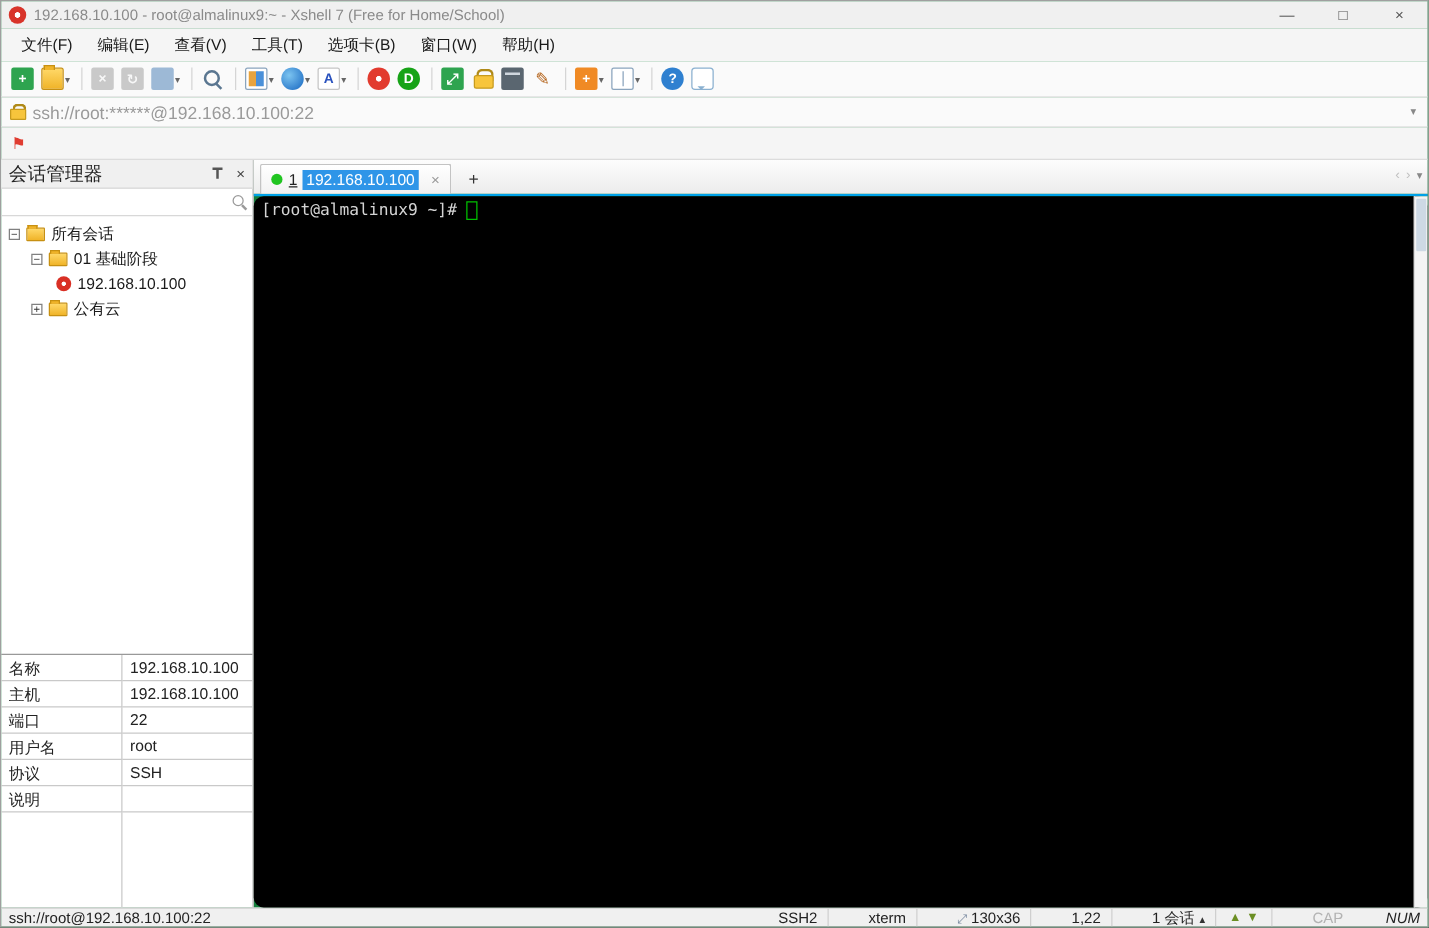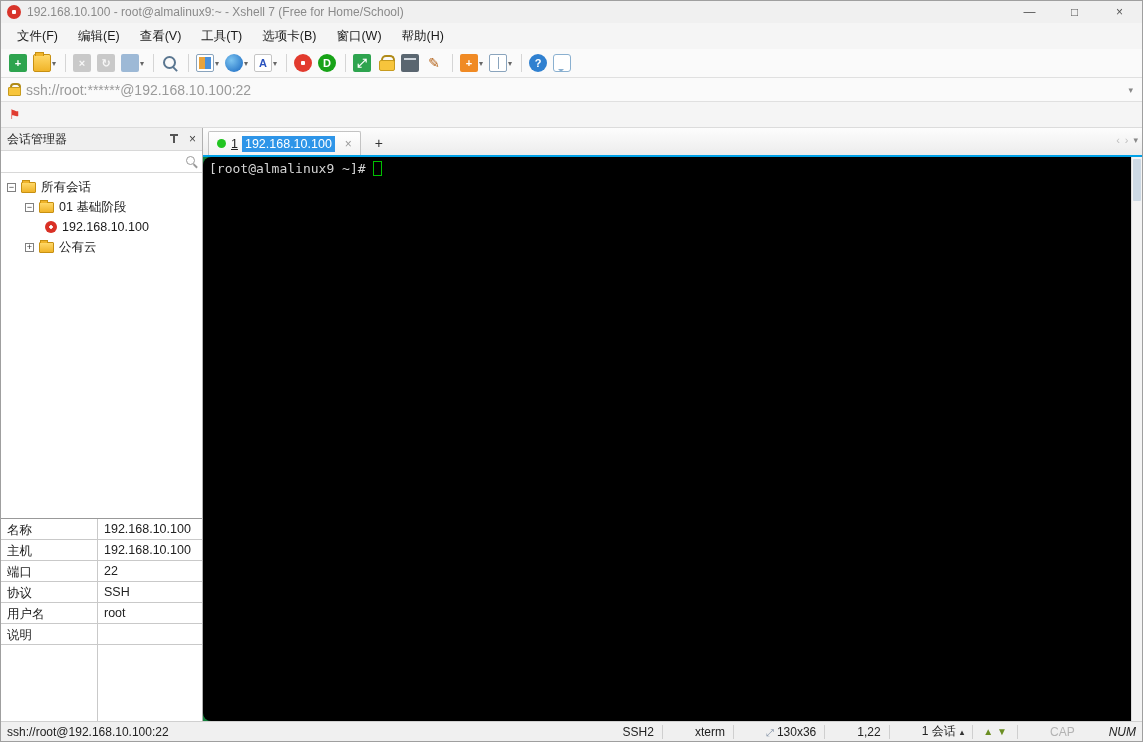--- a/index.html
+++ b/index.html
@@ -66,21 +66,21 @@
   .infobar { height:26px; display:flex; align-items:center; background:#f5f5f5; border-bottom:1px solid #dcdcdc; padding:0 8px; flex:0 0 auto; }
   .flag-icon { color:#e03c31; font-size:13px; margin-right:6px; }
   .info-text { color:#8f8f8f; font-size:12px; }
 
   
   .main { flex:1; display:flex; min-height:0; }
 
   
   .sidebar { width:202px; flex:0 0 auto; display:flex; flex-direction:column; background:#fff; border-right:1px solid #b0b0b0; }
   .sb-header { height:23px; background:#f0f0f0; display:flex; align-items:center; padding:0 6px; border-bottom:1px solid #d8d8d8; flex:0 0 auto; }
-  .sb-title { flex:1; font-size:12px; color:#222; }
+  .sb-title { flex:1; font-size:15px; color:#222; }
   .pin-icon { width:10px; height:10px; position:relative; margin-right:10px; }
   .pin-icon::before { content:""; position:absolute; top:0; left:1px; width:8px; height:2px; background:#555; }
   .pin-icon::after { content:""; position:absolute; top:2px; left:4px; width:2px; height:7px; background:#555; }
   .sb-close { color:#444; font-size:12px; }
   .sb-search { height:22px; border-bottom:1px solid #d8d8d8; display:flex; align-items:center; padding:0 4px; flex:0 0 auto; }
   .sb-search input { flex:1; border:none; outline:none; height:18px; font-size:12px; font-family:inherit; background:#fff; }
   .mag-small { width:12px; height:12px; position:relative; flex:0 0 auto; }
   .mag-small::before { content:""; width:7px; height:7px; border:1.5px solid #9a9a9a; border-radius:50%; position:absolute; top:0; left:0; }
   .mag-small::after { content:""; width:5px; height:1.5px; background:#9a9a9a; position:absolute; bottom:1px; right:0; transform:rotate(45deg); }
   .sb-tree { flex:1; overflow:hidden; padding-top:4px; }
@@ -114,21 +114,21 @@
   .tab-nav span { margin-left:5px; }
   .tab-nav .menu-caret { color:#888; font-size:9px; }
 
   .term-wrap { flex:1; position:relative; min-height:0; background:#000;border-radius:8px; }
   .terminal { position:absolute; inset:0 11px 0 0; padding:4px 6px; font-family:"DejaVu Sans Mono", monospace; font-size:13px; color:#d4d4d4; white-space:pre; }
   .cursor { display:inline-block; width:9px; height:15px; border:1px solid #00c000; vertical-align:text-bottom; }
   .term-scrollbar { position:absolute; top:0; right:0; bottom:0; width:11px; background:#f4f4f4; border-left:1px solid #dcdcdc; }
   .scroll-thumb { position:absolute; top:2px; left:1px; right:1px; height:42px; background:#cdd9e4; border-radius:1px; }
 
   
-  .statusbar { height:20px; background:#f0f0f0; border-top:1px solid #d0d0d0; display:flex; align-items:center; padding:0 6px; flex:0 0 auto; font-size:12px; }
+  .statusbar { height:15px; background:#f0f0f0; border-top:1px solid #d0d0d0; display:flex; align-items:center; padding:0 6px; flex:0 0 auto; font-size:12px; }
   .sb-left { flex:1; color:#222; }
   .sb-right { display:flex; align-items:center; }
   .ssep { width:1px; height:14px; background:#cfcfcf; margin:0 8px; }
   .sitem { color:#222; white-space:nowrap;margin-left:24px; }
   .sitem .mini { font-size:10px; color:#7a8aa0; margin-right:3px; }
   .sess-caret { font-size:9px; color:#333; margin-left:4px; }
   .arr { font-size:10px; color:#6b8e23; margin:0 2px; }
   .cap-off { color:#b3b3b3; margin-right:10px; }
   .num-on { color:#222;font-style:italic; }
 </style>
@@ -281,26 +281,26 @@
         </div>
         <div class="prop-row">
           <div class="prop-label">主机</div>
           <div class="prop-value">192.168.10.100</div>
         </div>
         <div class="prop-row">
           <div class="prop-label">端口</div>
           <div class="prop-value">22</div>
         </div>
         <div class="prop-row">
+          <div class="prop-label">用户名</div>
+          <div class="prop-value">root</div>
+        </div>
+        <div class="prop-row">
           <div class="prop-label">协议</div>
           <div class="prop-value">SSH</div>
-        </div>
-        <div class="prop-row">
-          <div class="prop-label">用户名</div>
-          <div class="prop-value">root</div>
         </div>
         <div class="prop-row">
           <div class="prop-label">说明</div>
           <div class="prop-value"></div>
         </div>
         <div class="prop-filler">
             <div class="fl"></div>
           </div>
       </div>
     </div>

